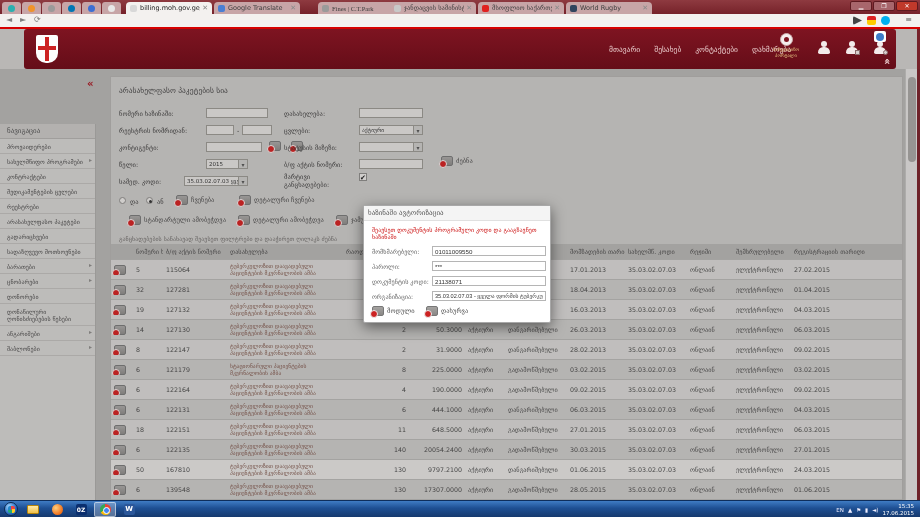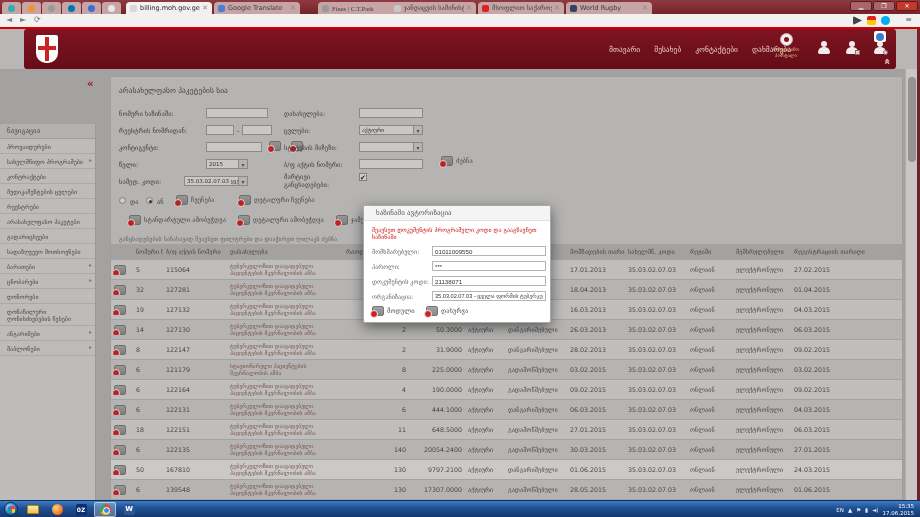--- a/index.html
+++ b/index.html
@@ -85,21 +85,21 @@
   .tc { font-size:6.3px; color:#4a4a4a; padding:0 3px; overflow:hidden; }
   .tc.num { text-align:right; }
   .tc.desc { font-size:5.6px; line-height:6.5px; color:#7b5348; max-height:14px; }
 
   
   .scroll { position:absolute; left:905px; top:0; width:12px; height:431px; background:#dcdad8; border-left:1px solid #bdbbb9; }
   .thumb { position:absolute; left:1.5px; top:8px; width:8px; height:85px; background:#a3a19f; border-radius:4px; }
 
   
   .modal { position:absolute; left:363px; top:136px; width:188px; height:118px; background:#fff; border:1px solid #a8a8a8; border-radius:2px; box-shadow:0 4px 14px rgba(0,0,0,.5); z-index:10; }
-  .mtitle { height:15px; background:#f4f4f4; border-bottom:1px solid #e0e0e0; font-size:7px; color:#555; line-height:15px; padding-left:12px; }
+  .mtitle { height:15px; background:#f4f4f4; border-bottom:1px solid #e0e0e0; font-size:7px; color:#555; line-height:15px; padding-left:4px; }
   .mwarn { position:absolute; left:8px; top:20px; width:174px; font-size:6px; color:#cc1111; }
   .mlabel { position:absolute; left:8px; font-size:6.2px; color:#666; }
   .minput { position:absolute; left:68px; width:114px; height:10px; border:1px solid #b5b5b5; font-size:6.2px; color:#333; padding:0 2px; background:#fff; }
 
   .dim { position:absolute; left:0; top:0; width:920px; height:431px; background:rgba(40,40,40,0.10); pointer-events:none; z-index:5; }
 
   
   .taskbar { position:absolute; left:0; top:500px; width:920px; height:17px; background:linear-gradient(#3f7cc4,#1e4f93 45%,#16396e); border-top:1px solid #0e2e5c; }
   .orb { position:absolute; left:4px; top:1px; width:14px; height:14px; border-radius:50%; background:radial-gradient(circle at 35% 30%, #9fd4ff, #2a6ac0 60%, #123c7a); border:1px solid #0c2c55; }
   .orb::after { content:""; position:absolute; left:3px; top:3px; width:7px; height:7px; border-radius:2px; background:conic-gradient(#e44 0 25%, #fc2 25% 50%, #2a7 50% 75%, #28c 75% 100%); }

